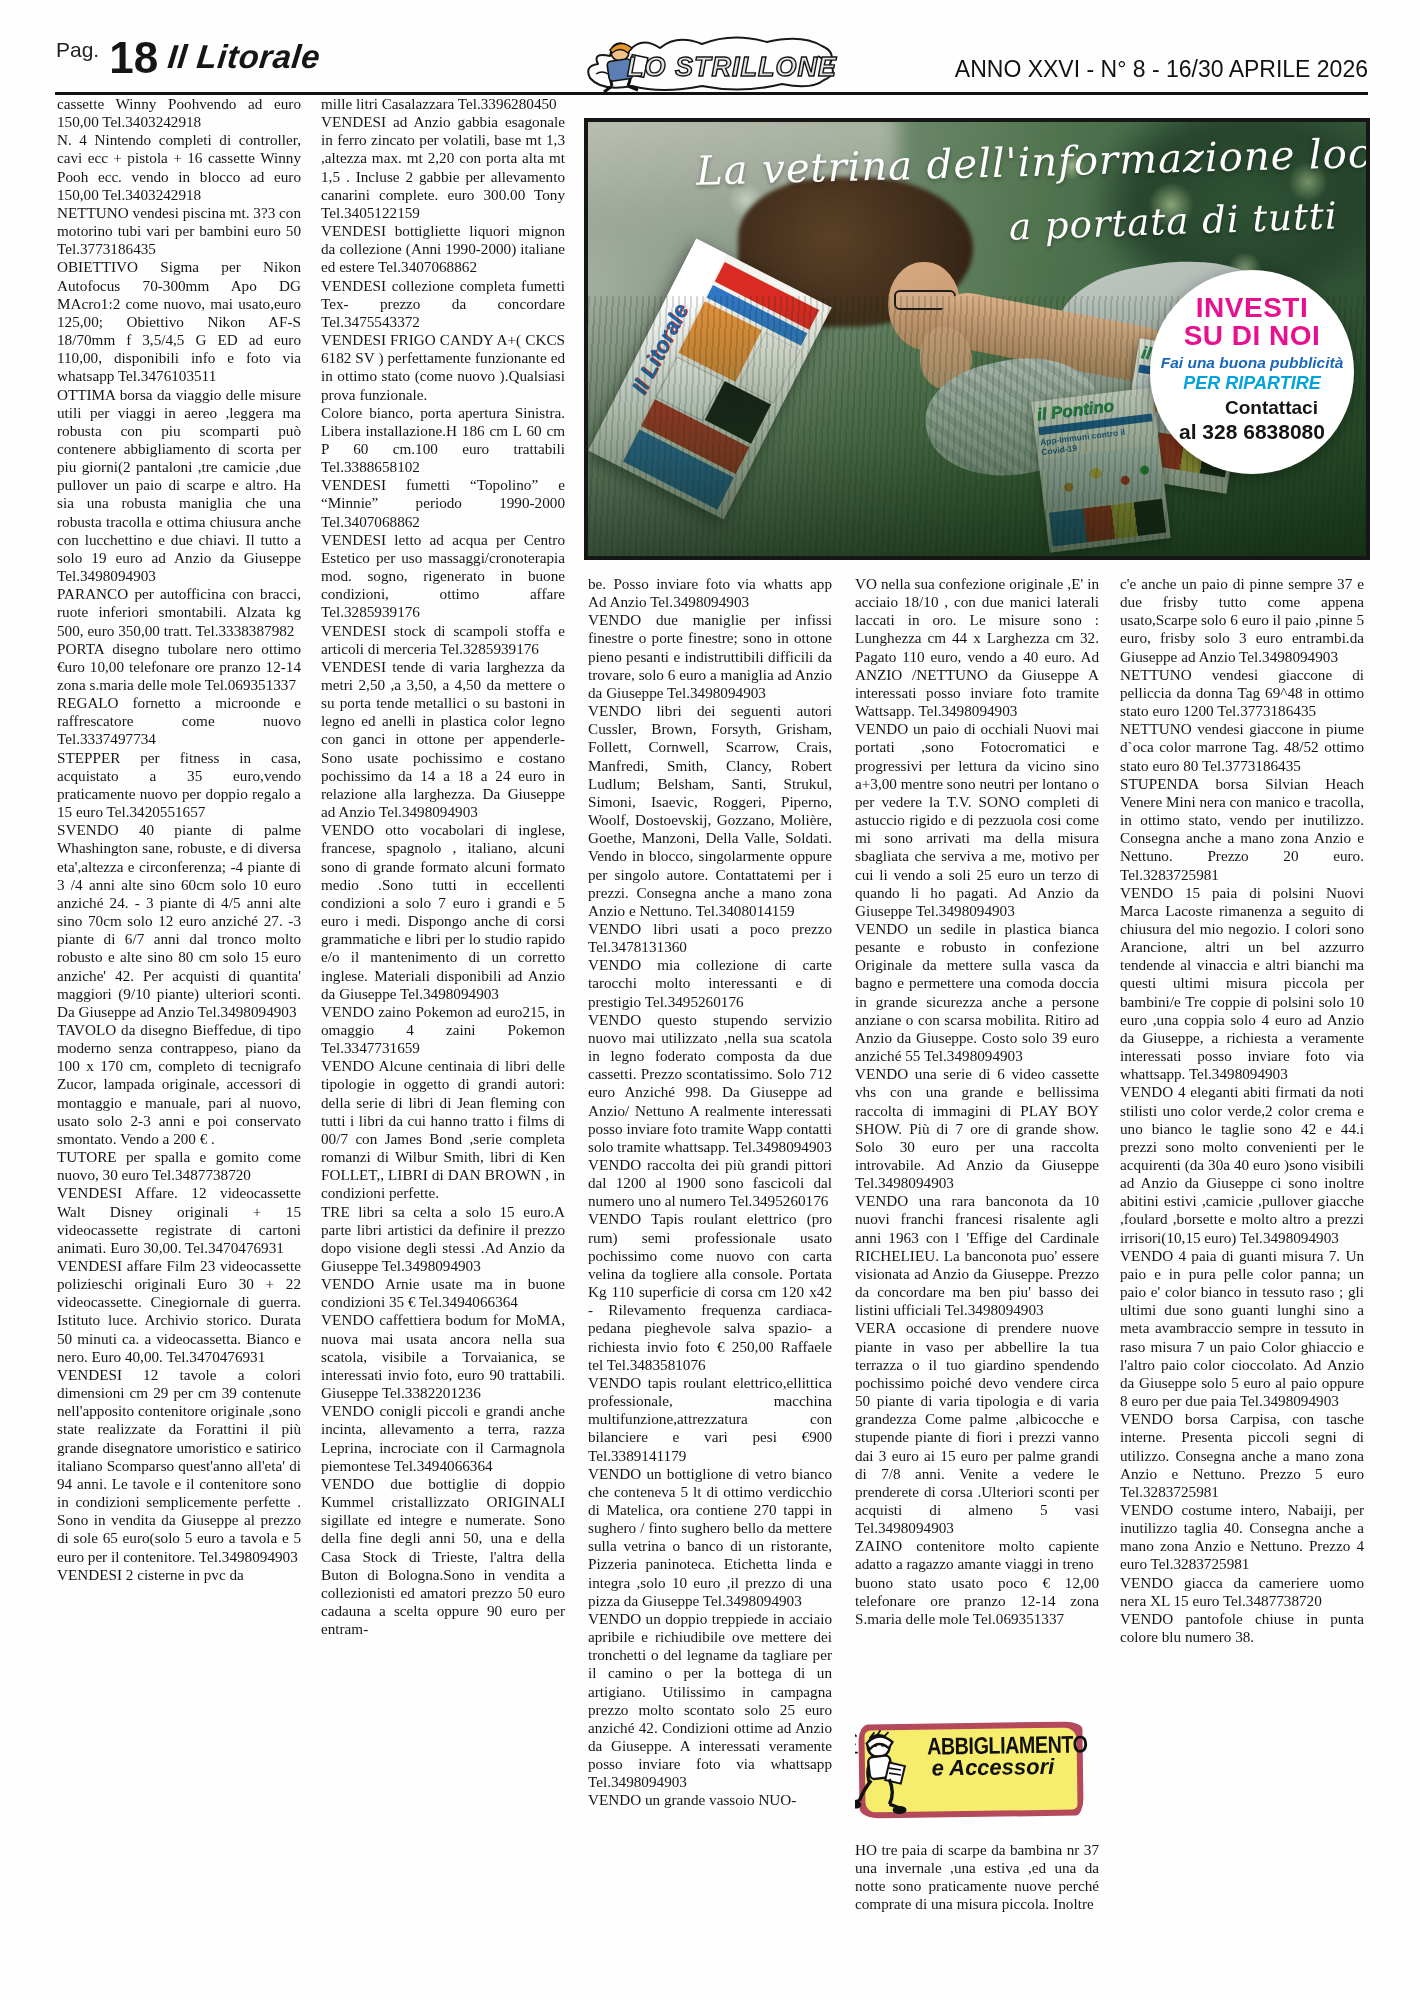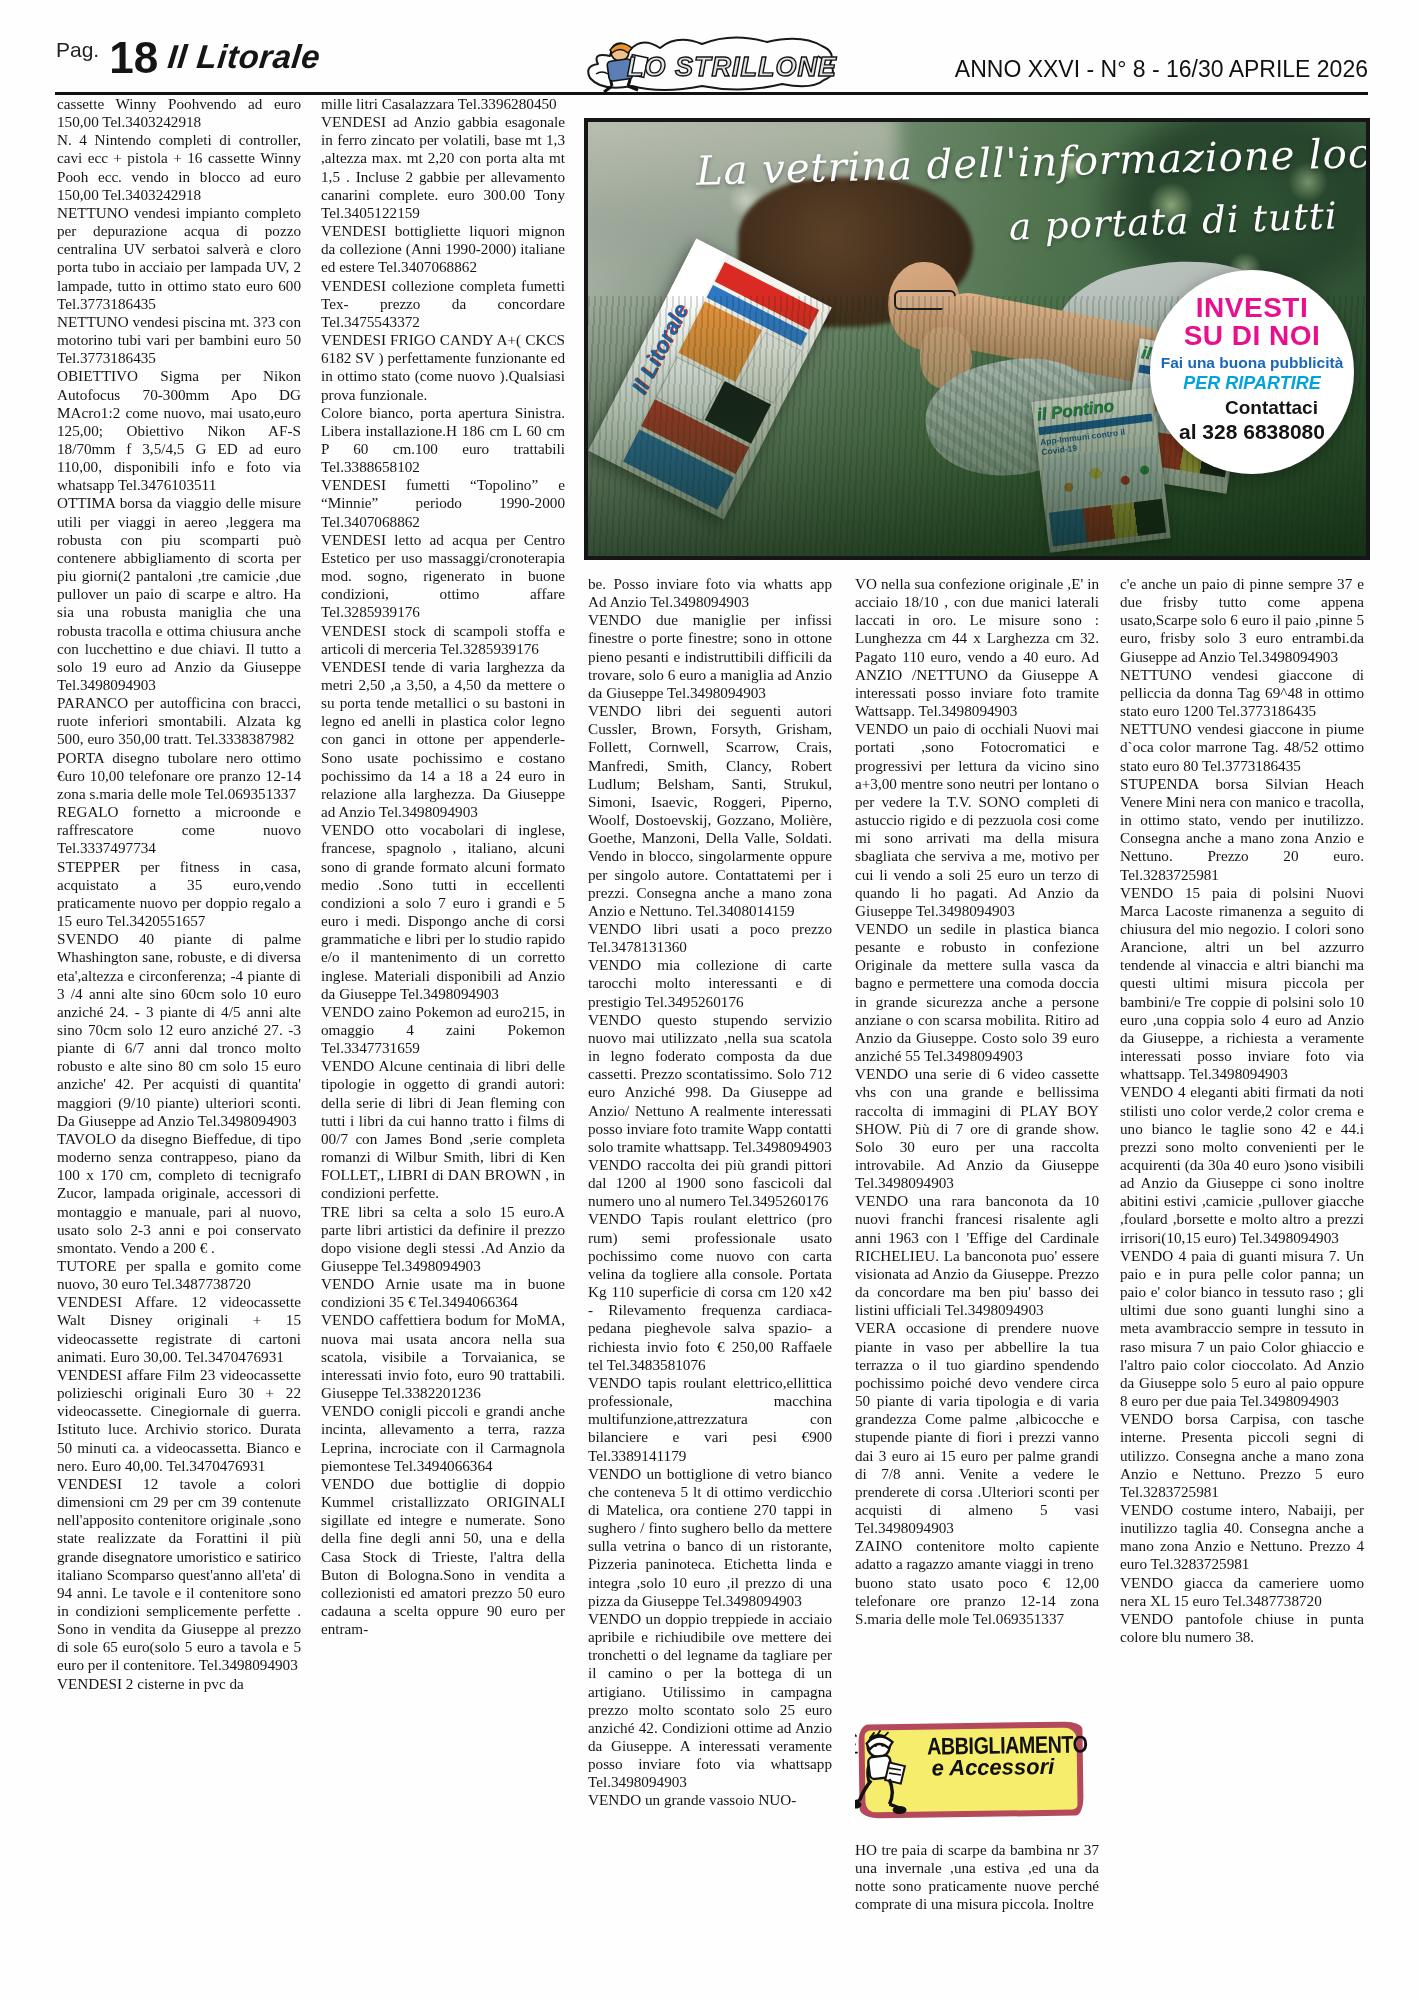--- a/index.html
+++ b/index.html
@@ -78,21 +78,21 @@
           text-shadow:0 2px 4px rgba(0,0,0,.35);white-space:nowrap;}
   .title2{position:absolute;right:28px;top:78px;font-family:"DejaVu Serif",serif;font-style:italic;
           font-size:37px;color:#fff;letter-spacing:1px;transform:rotate(-2deg);
           text-shadow:0 2px 4px rgba(0,0,0,.35);white-space:nowrap;}
 
   .badge{position:absolute;left:562px;top:148px;width:204px;height:204px;border-radius:50%;
          background:#fff;box-shadow:0 4px 16px rgba(0,0,0,.35);text-align:center;
          font-family:"Liberation Sans",sans-serif;}
   .bd1{margin-top:24px;font-size:28px;font-weight:800;letter-spacing:.5px;line-height:28px;}
   .bd2{font-size:28px;font-weight:800;letter-spacing:.5px;line-height:28px;}
-  .bd3{margin-top:4px;font-size:15.5px;font-weight:bold;line-height:18px;}
+  .bd3{margin-top:4px;font-size:15.5px;font-weight:bold;font-style:italic;line-height:18px;}
   .bd4{font-size:18px;font-weight:bold;font-style:italic;line-height:22px;}
   .bd5{margin-top:2px;font-size:19px;font-weight:bold;color:#141414;line-height:23px;margin-left:39px;}
   .bd6{font-size:21px;font-weight:bold;color:#141414;line-height:25px;}
 
   
   .mag1{position:absolute;left:46px;top:138px;width:152px;height:238px;background:#f6f4ef;
         transform:rotate(27deg);box-shadow:0 6px 16px rgba(0,0,0,.5);overflow:hidden;}
   .mag1-mast{position:absolute;left:0;top:0;bottom:0;width:34px;background:#fff;}
   .mag1-title{position:absolute;left:-62px;top:102px;transform:rotate(-90deg);transform-origin:center;
               width:160px;text-align:center;font-family:"Liberation Sans",sans-serif;font-weight:bold;
@@ -201,21 +201,20 @@
       <div class="bd3" style="color:#1b67b8">Fai una buona pubblicità</div>
       <div class="bd4" style="color:#00a3dc">PER RIPARTIRE</div>
       <div class="bd5">Contattaci</div>
       <div class="bd6">al 328 6838080</div>
     </div>
   </div>
 
   <div class="col c1">
       <p class="ad">cassette Winny Poohvendo ad euro 150,00 Tel.3403242918</p>
       <p class="ad">N. 4 Nintendo completi di controller, cavi ecc + pistola + 16 cassette Winny Pooh ecc. vendo in blocco ad euro 150,00 Tel.3403242918</p>
-      <p class="ad">NETTUNO vendesi impianto completo per depurazione acqua di pozzo centralina UV serbatoi salverà e cloro porta tubo in acciaio per lampada UV, 2 lampade, tutto in ottimo stato euro 600 Tel.3773186435</p>
       <p class="ad">NETTUNO vendesi piscina mt. 3?3 con motorino tubi vari per bambini euro 50 Tel.3773186435</p>
       <p class="ad">OBIETTIVO Sigma per Nikon Autofocus 70-300mm Apo DG MAcro1:2 come nuovo, mai usato,euro 125,00; Obiettivo Nikon AF-S 18/70mm f 3,5/4,5 G ED ad euro 110,00, disponibili info e foto via whatsapp Tel.3476103511</p>
       <p class="ad">OTTIMA borsa da viaggio delle misure utili per viaggi in aereo ,leggera ma robusta con piu scomparti può contenere abbigliamento di scorta per piu giorni(2 pantaloni ,tre camicie ,due pullover un paio di scarpe e altro. Ha sia una robusta maniglia che una robusta tracolla e ottima chiusura anche con lucchettino e due chiavi. Il tutto a solo 19 euro ad Anzio da Giuseppe Tel.3498094903</p>
       <p class="ad">PARANCO per autofficina con bracci, ruote inferiori smontabili. Alzata kg 500, euro 350,00 tratt. Tel.3338387982</p>
       <p class="ad">PORTA disegno tubolare nero ottimo €uro 10,00 telefonare ore pranzo 12-14 zona s.maria delle mole Tel.069351337</p>
       <p class="ad">REGALO fornetto a microonde e raffrescatore come nuovo Tel.3337497734</p>
       <p class="ad">STEPPER per fitness in casa, acquistato a 35 euro,vendo praticamente nuovo per doppio regalo a 15 euro Tel.3420551657</p>
       <p class="ad">SVENDO 40 piante di palme Whashington sane, robuste, e di diversa eta',altezza e circonferenza; -4 piante di 3 /4 anni alte sino 60cm solo 10 euro anziché 24. - 3 piante di 4/5 anni alte sino 70cm solo 12 euro anziché 27. -3 piante di 6/7 anni dal tronco molto robusto e alte sino 80 cm solo 15 euro anziche' 42. Per acquisti di quantita' maggiori (9/10 piante) ulteriori sconti. Da Giuseppe ad Anzio Tel.3498094903</p>
       <p class="ad">TAVOLO da disegno Bieffedue, di tipo moderno senza contrappeso, piano da 100 x 170 cm, completo di tecnigrafo Zucor, lampada originale, accessori di montaggio e manuale, pari al nuovo, usato solo 2-3 anni e poi conservato smontato. Vendo a 200 € .</p>
       <p class="ad">TUTORE per spalla e gomito come nuovo, 30 euro Tel.3487738720</p>

